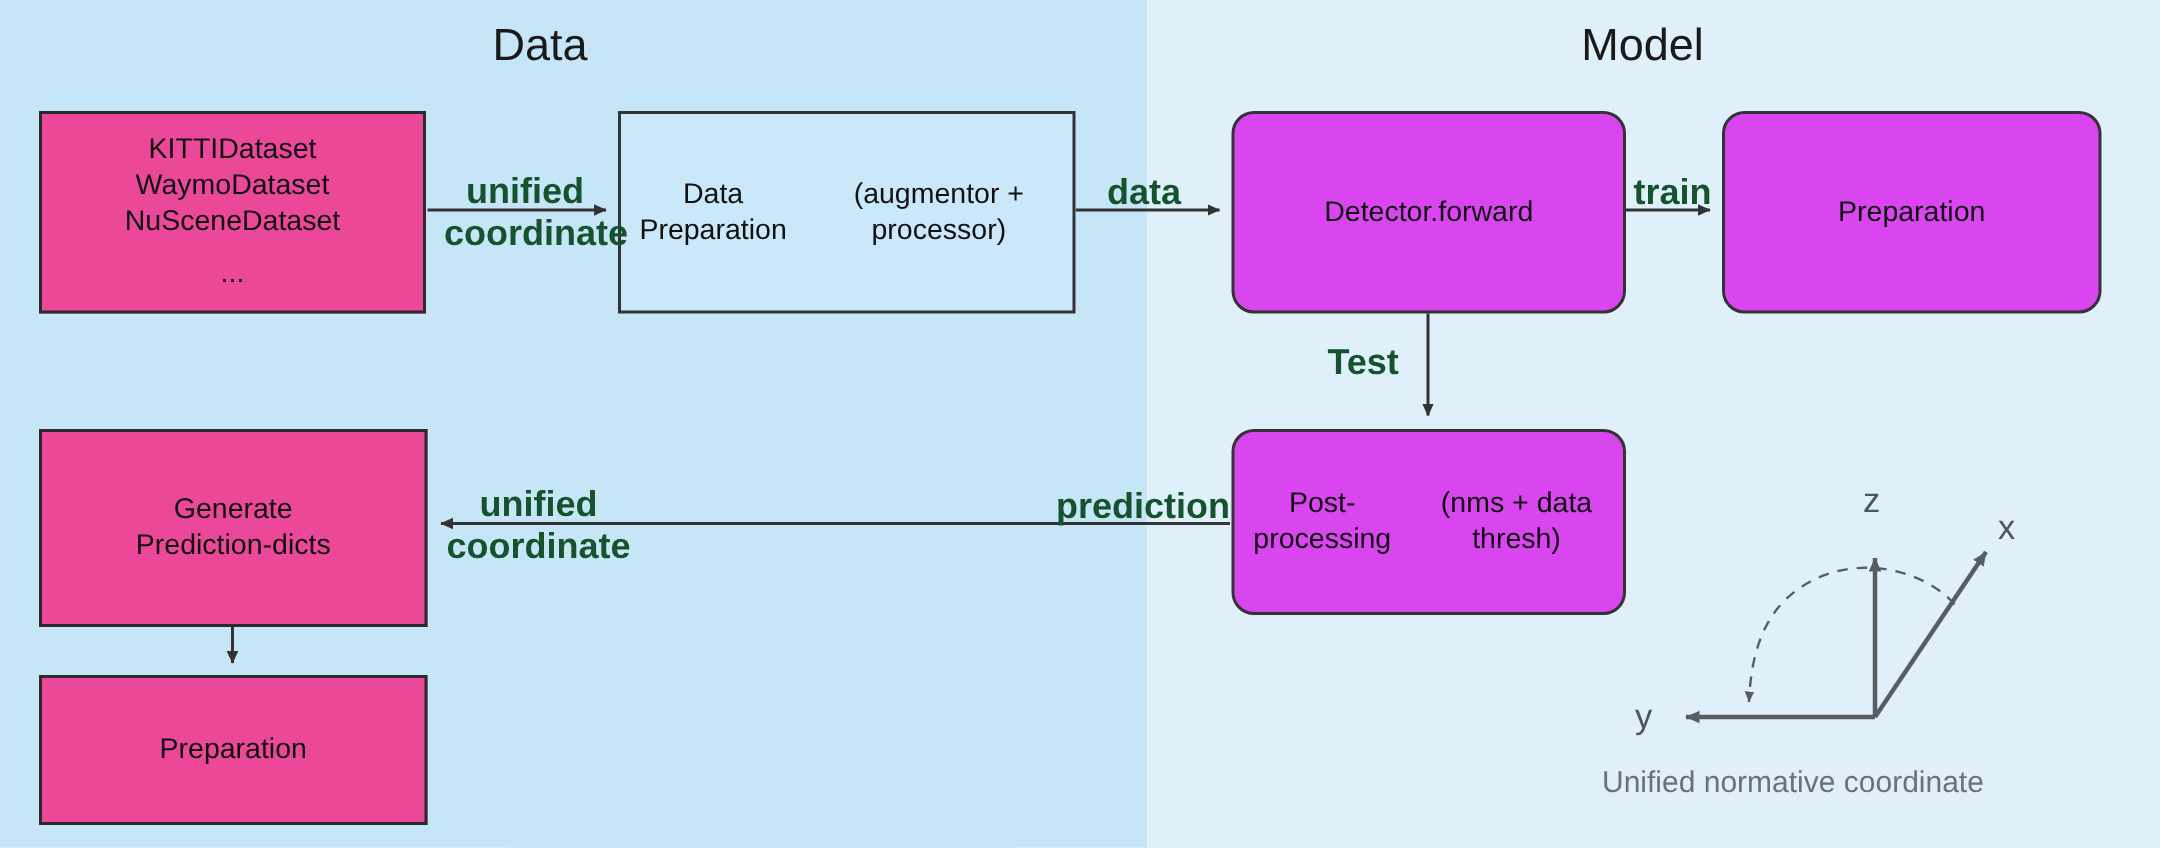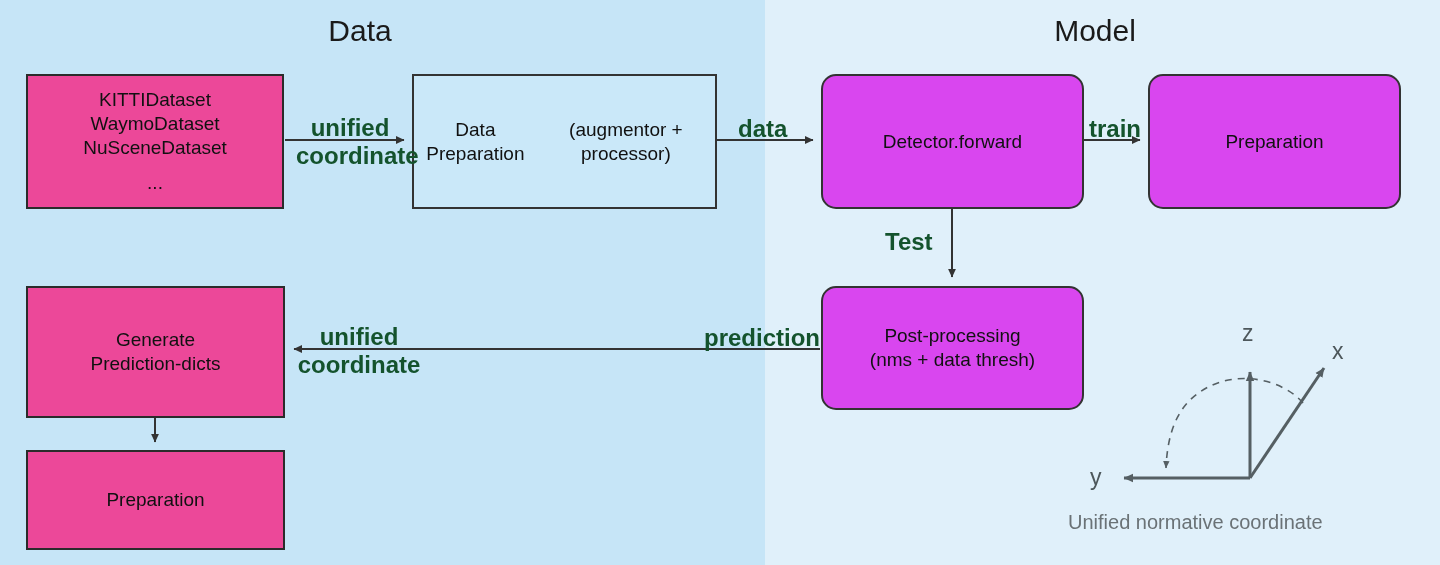--- a/index.html
+++ b/index.html
@@ -145,21 +145,21 @@
 
   <div class="node blue-light" style="left:821px;top:74px;width:263px;height:135px;">
     <span>Detector.forward</span>
   </div>
 
   <div class="node blue-light" style="left:1148px;top:74px;width:253px;height:135px;">
     <span>Preparation</span>
   </div>
 
   <div class="node blue-light" style="left:821px;top:286px;width:263px;height:124px;">
-    <div style="display:flex;flex-direction:column;align-items:center;justify-content:space-between;">
+    <div style="display:flex;align-items:center;justify-content:space-between;">
       <span>Post-processing</span>
       <span>(nms + data thresh)</span>
     </div>
   </div>
 
   <div class="node green" style="left:26px;top:286px;width:259px;height:132px;">
     <div style="display:flex;flex-direction:column;align-items:center;justify-content:center;text-align:center;">
       <span>Generate</span>
       <span>Prediction-dicts</span>
     </div>

